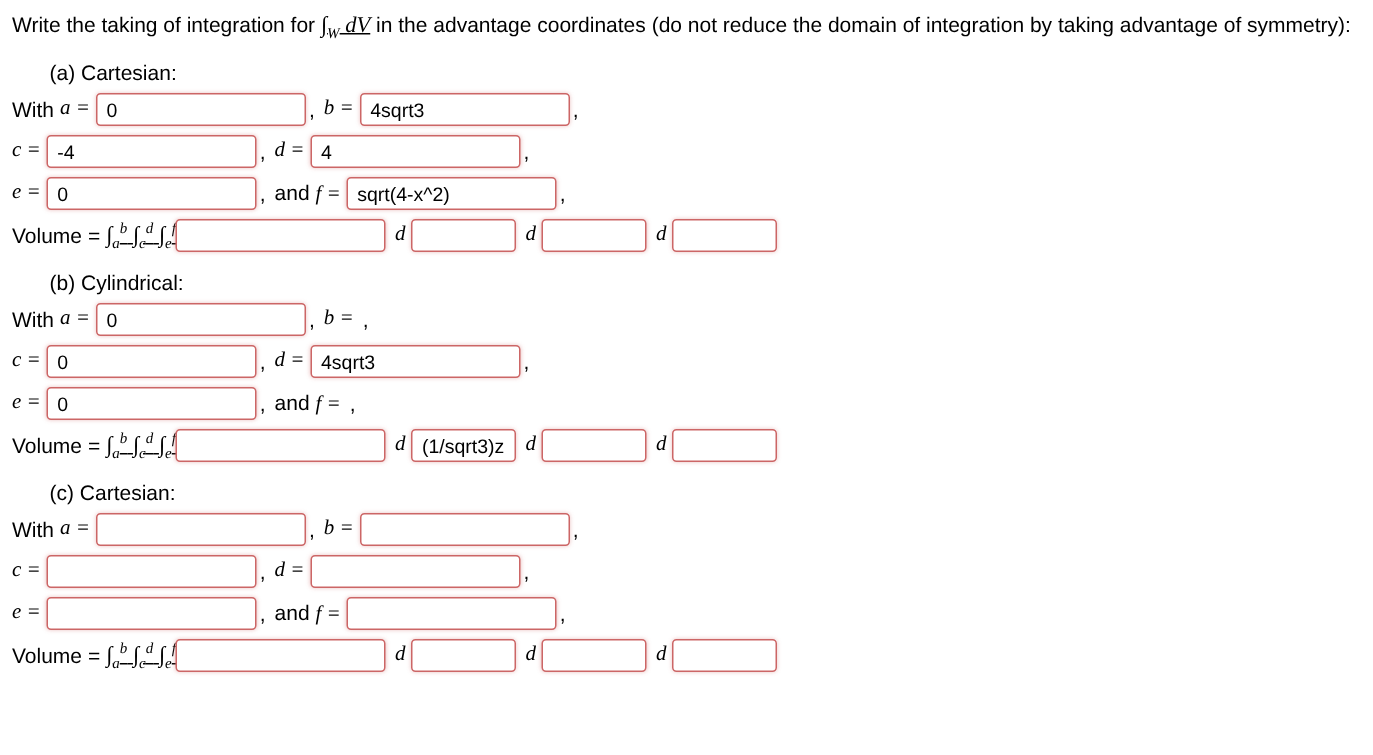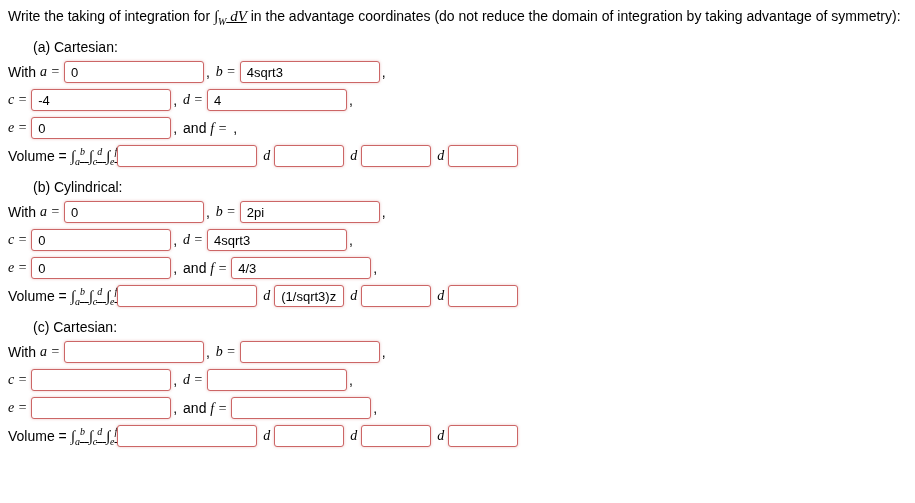--- a/index.html
+++ b/index.html
@@ -77,20 +77,21 @@
   <span class="lbl math-i">d =</span>
   <input class="box w-wide" value="4" style="">
   <span class="comma">,</span>
 </div>
 
 <div class="row">
   <span class="lbl math-i">e =</span>
   <input class="box w-wide" value="0" style="">
   <span class="comma">,</span>
   <span class="lbl"><span>and </span><span class="math-i"> f =</span></span>
+  <input class="box w-wide" value="sqrt(4-x^2)" style="">
   <span class="comma">,</span>
 </div>
 
 <div class="row">
   <span class="lbl">Volume = </span>
   <span class="int-expr">
     <span>∫</span><span class="sub">a</span><span class="sup">b</span>
     <span>∫</span><span class="sub">c</span><span class="sup">d</span>
     <span>∫</span><span class="sub">e</span><span class="sup">f</span>
   </span>
@@ -104,39 +105,37 @@
 </div>
 
 <div class="section-label"><b>(b) Cylindrical:</b></div>
 
 <div class="row">
   <span class="lbl">With </span>
   <span class="lbl math-i">a =</span>
   <input class="box w-wide" value="0" style="">
   <span class="comma">,</span>
   <span class="lbl math-i">b =</span>
-  <input class="box w-wide" value="2pi" style="">
   <span class="comma">,</span>
 </div>
 
 <div class="row">
   <span class="lbl math-i">c =</span>
   <input class="box w-wide" value="0" style="">
   <span class="comma">,</span>
   <span class="lbl math-i">d =</span>
   <input class="box w-wide" value="4sqrt3" style="">
   <span class="comma">,</span>
 </div>
 
 <div class="row">
   <span class="lbl math-i">e =</span>
   <input class="box w-wide" value="0" style="">
   <span class="comma">,</span>
   <span class="lbl"><span>and </span><span class="math-i"> f =</span></span>
-  <input class="box w-wide" value="4/3" style="">
   <span class="comma">,</span>
 </div>
 
 <div class="row">
   <span class="lbl">Volume = </span>
   <span class="int-expr">
     <span>∫</span><span class="sub">a</span><span class="sup">b</span>
     <span>∫</span><span class="sub">c</span><span class="sup">d</span>
     <span>∫</span><span class="sub">e</span><span class="sup">f</span>
   </span>

